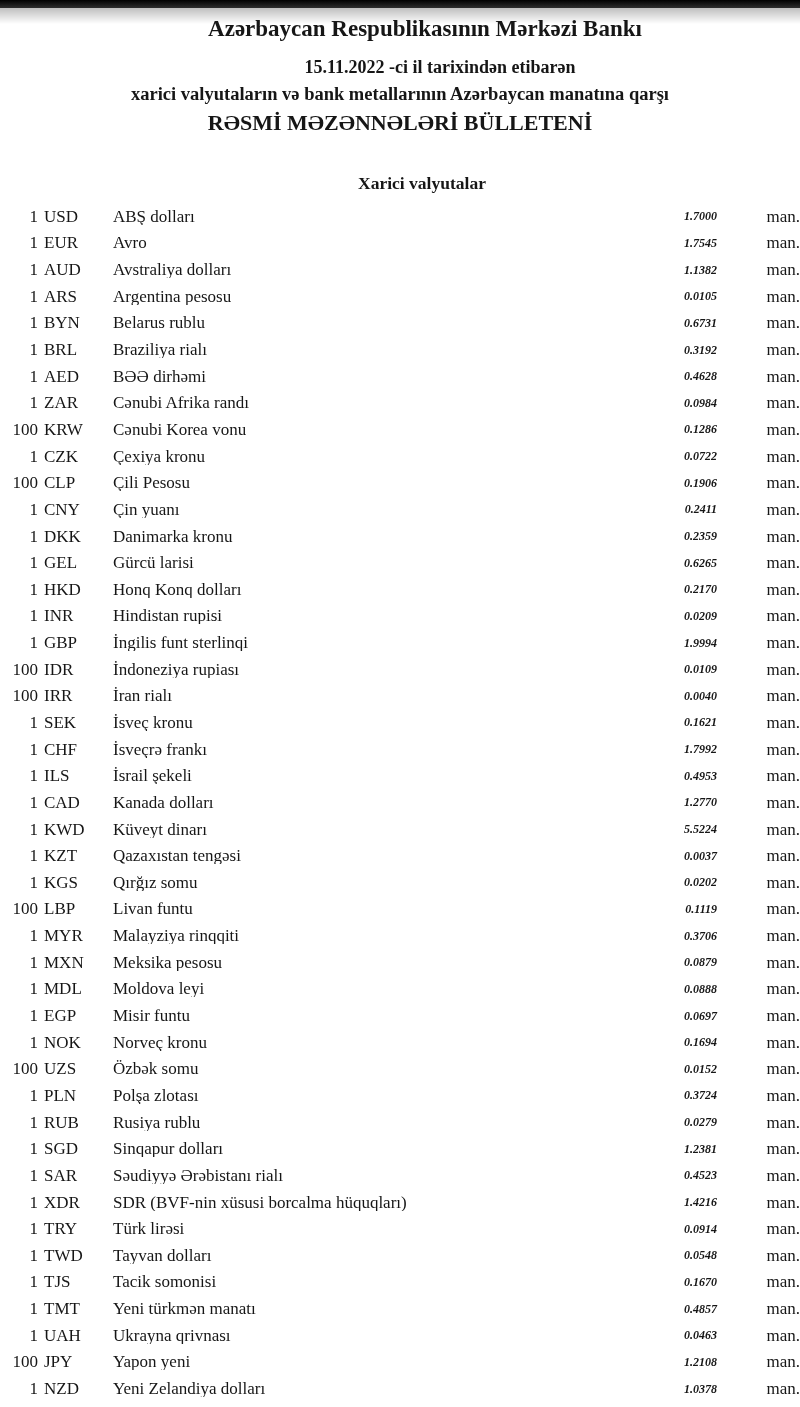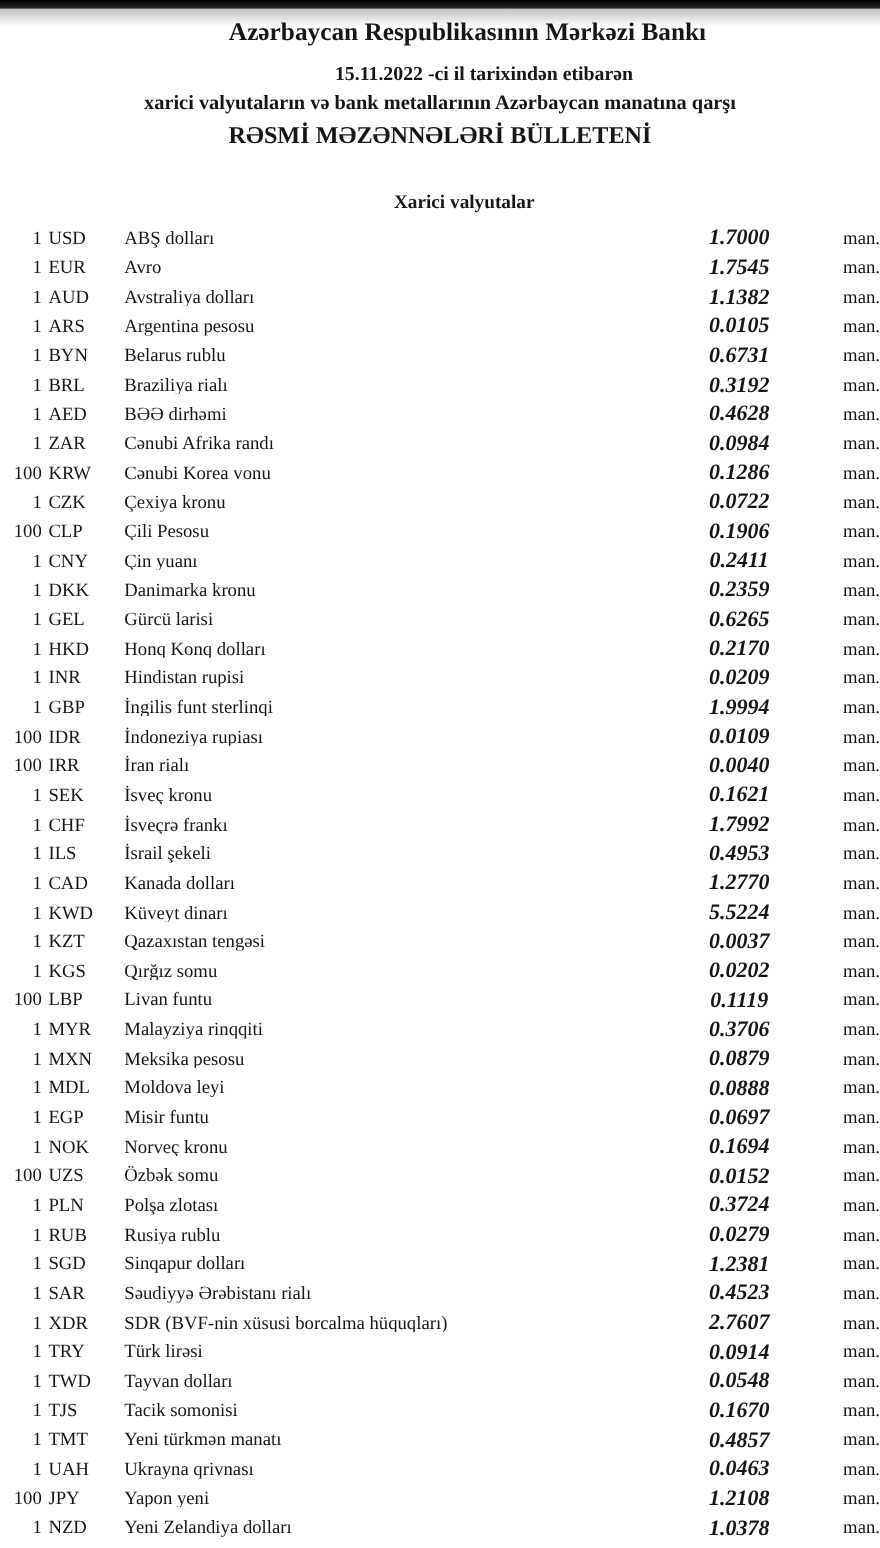--- a/index.html
+++ b/index.html
@@ -36,22 +36,22 @@
     width: 800px;
   }
   .row {
     display: flex; align-items: center;
     height: 26.65px;
     font-size: 17px; line-height: 1;
   }
   .cell-qty  { flex: none; width: 38px;  text-align: right; }
   .cell-code { flex: none; width: 60px;  margin-left: 6px; text-align: left; }
   .cell-name { flex: 1;    margin-left: 9px; overflow: hidden; white-space: nowrap; }
-  .cell-rate { flex: none; width: 90px;  text-align: center;
-               font-weight: bold; font-style: italic; font-size: 20px; }
+  .cell-rate { flex: none; width: 90px;  text-align: right;
+               font-weight: bold; font-style: italic; font-size: 12px; }
   .cell-unit { flex: none; width: 60px;  margin-left: 23px; text-align: right; }
 </style>
 </head>
 <body>
 
 <div class="topbar"></div>
 <div class="topfade"></div>
 
 <div class="hline bank-name">Azərbaycan Respublikasının Mərkəzi Bankı</div>
 <div class="hline date-line">15.11.2022 -ci il tarixindən etibarən</div>
@@ -353,21 +353,21 @@
     <span class="cell-code">SAR</span>
     <span class="cell-name">Səudiyyə Ərəbistanı rialı</span>
     <span class="cell-rate">0.4523</span>
     <span class="cell-unit">man.</span>
   </div>
 
   <div class="row">
     <span class="cell-qty">1</span>
     <span class="cell-code">XDR</span>
     <span class="cell-name">SDR (BVF-nin xüsusi borcalma hüquqları)</span>
-    <span class="cell-rate">2.7607</span>
+    <span class="cell-rate">1.4216</span>
     <span class="cell-unit">man.</span>
   </div>
 
   <div class="row">
     <span class="cell-qty">1</span>
     <span class="cell-code">TRY</span>
     <span class="cell-name">Türk lirəsi</span>
     <span class="cell-rate">0.0914</span>
     <span class="cell-unit">man.</span>
   </div>

